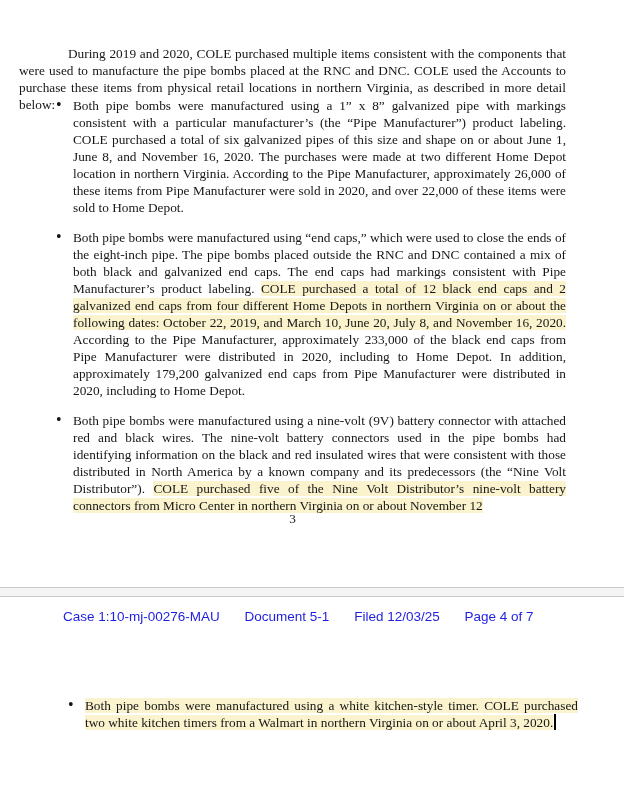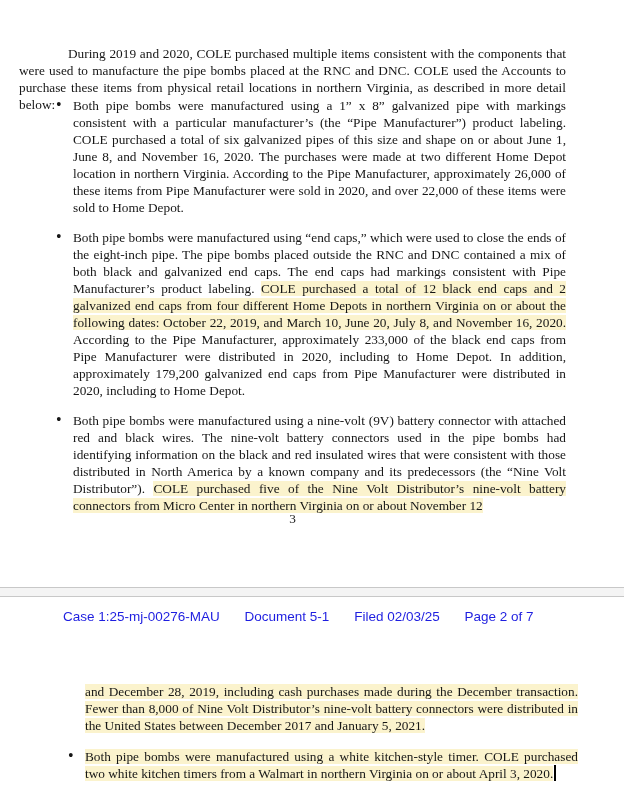--- a/index.html
+++ b/index.html
@@ -76,28 +76,27 @@
       <p class="doc-text"><span>Both pipe bombs were manufactured using a nine-volt (9V) battery connector with attached red and black wires. The nine-volt battery connectors used in the pipe bombs had identifying information on the black and red insulated wires that were consistent with those distributed in North America by a known company and its predecessors (the “Nine Volt Distributor”). </span><span class="hl">COLE purchased five of the Nine Volt Distributor’s nine-volt battery connectors from Micro Center in northern Virginia on or about November 12</span></p>
     </li>
   </ul>
 
   <div class="page-number">3</div>
 </section>
 
 <div class="page-sep"></div>
 
 <div class="case-header">
-  <span class="seg">Case 1:25-mj-00276-MAU</span>
+  <span class="seg">Case 1:10-mj-00276-MAU</span>
   <span class="seg">Document 5-1</span>
-  <span class="seg">Filed 02/03/25</span>
-  <span class="seg">Page 2 of 7</span>
+  <span class="seg">Filed 12/03/25</span>
+  <span class="seg">Page 4 of 7</span>
 </div>
 
 <section class="page4-content">
-  <p class="doc-text"><span class="hl">and December 28, 2019, including cash purchases made during the December transaction. Fewer than 8,000 of Nine Volt Distributor’s nine-volt battery connectors were distributed in the United States between December 2017 and January 5, 2021.</span></p>
 
   <ul class="bullet-list-lower">
     <li>
       <span class="marker">•</span>
       <p class="doc-text"><span><span class="hl">Both pipe bombs were manufactured using a white kitchen-style timer. COLE purchased two white kitchen timers from a Walmart in northern Virginia on or about April 3, 2020.</span></span><span class="caret"></span></p>
     </li>
   </ul>
 </section>
 
 </body></html>

